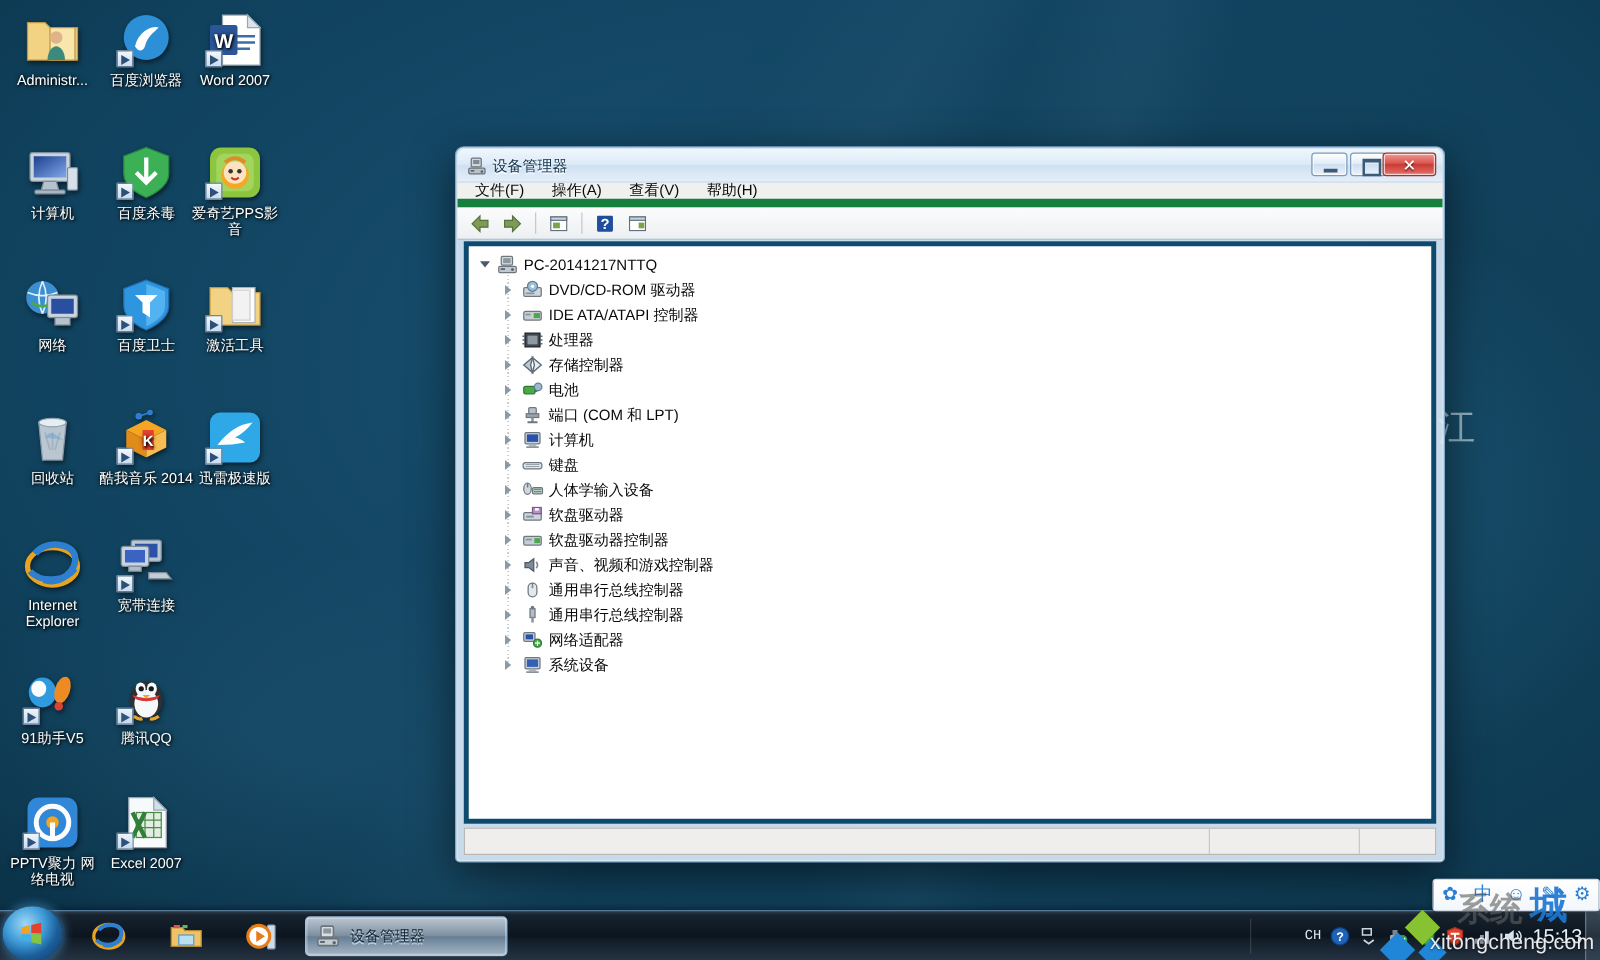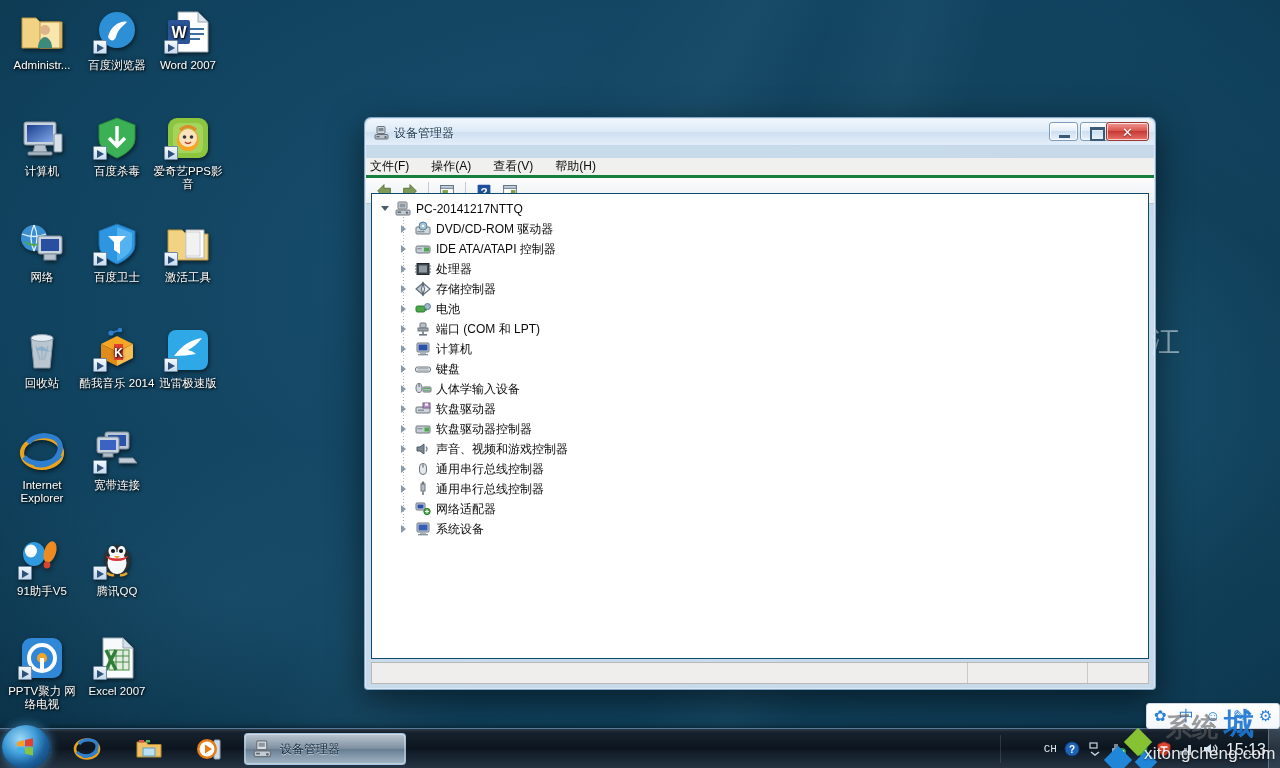--- a/index.html
+++ b/index.html
@@ -92,36 +92,36 @@
     background:linear-gradient(#f09a95 0%,#d9564e 45%,#c63c35 50%,#e8706a 100%);
     border-color:#9b3630;
   }
   #btn-close .x{
     position:absolute; left:0;right:0;top:1px; text-align:center;
     font-size:13px; font-weight:bold; color:#fff; line-height:17px;
     text-shadow:0 1px 1px rgba(0,0,0,.45);
   }
 
   #menubar{
-    height:20px; background:#f0f0ef; border-bottom:3px solid #15803d;
-    display:flex; align-items:center; gap:14px;margin-top:12px;
+    height:20px; background:#f0f0ef; border-bottom:7px solid #15803d;
+    padding-left:10px; display:flex; align-items:center; gap:14px;
   }
   .menu-item{ font-size:12px; color:#0b0b0b; padding:1px 4px; cursor:default; }
 
   #toolbar{
     height:26px; background:linear-gradient(#fcfcfc,#eceff2);
     border-bottom:1px solid #b9c3cc; display:flex; align-items:center;
     padding-left:7px; gap:4px;
   }
   .tbtn{ width:22px;height:22px; position:relative; border:1px solid transparent; border-radius:2px; cursor:default;}
   .tsep{ width:1px; height:17px; background:#c2c9d0; margin:0 3px; }
 
   #tree-wrap{
     position:absolute; left:6px; right:6px; top:75px; bottom:30px;
-    background:#fff; border:1px solid #0c4a6e;
+    background:#fff; border:4px solid #0c4a6e;
     overflow:hidden;
   }
   #tree{ padding:5px 0 0 6px; }
   .node{ display:flex; align-items:center; height:20px; font-size:12px; color:#0a0a0a; cursor:default; }
   .node .twisty{ width:16px; height:20px; position:relative; flex:0 0 16px; }
   .twisty.collapsed:after{
     content:""; position:absolute; left:5px; top:6px;
     border-left:5px solid transparent; border-top:4px solid transparent;
     border-bottom:4px solid transparent; border-left-color:#8a9aa8;
   }

